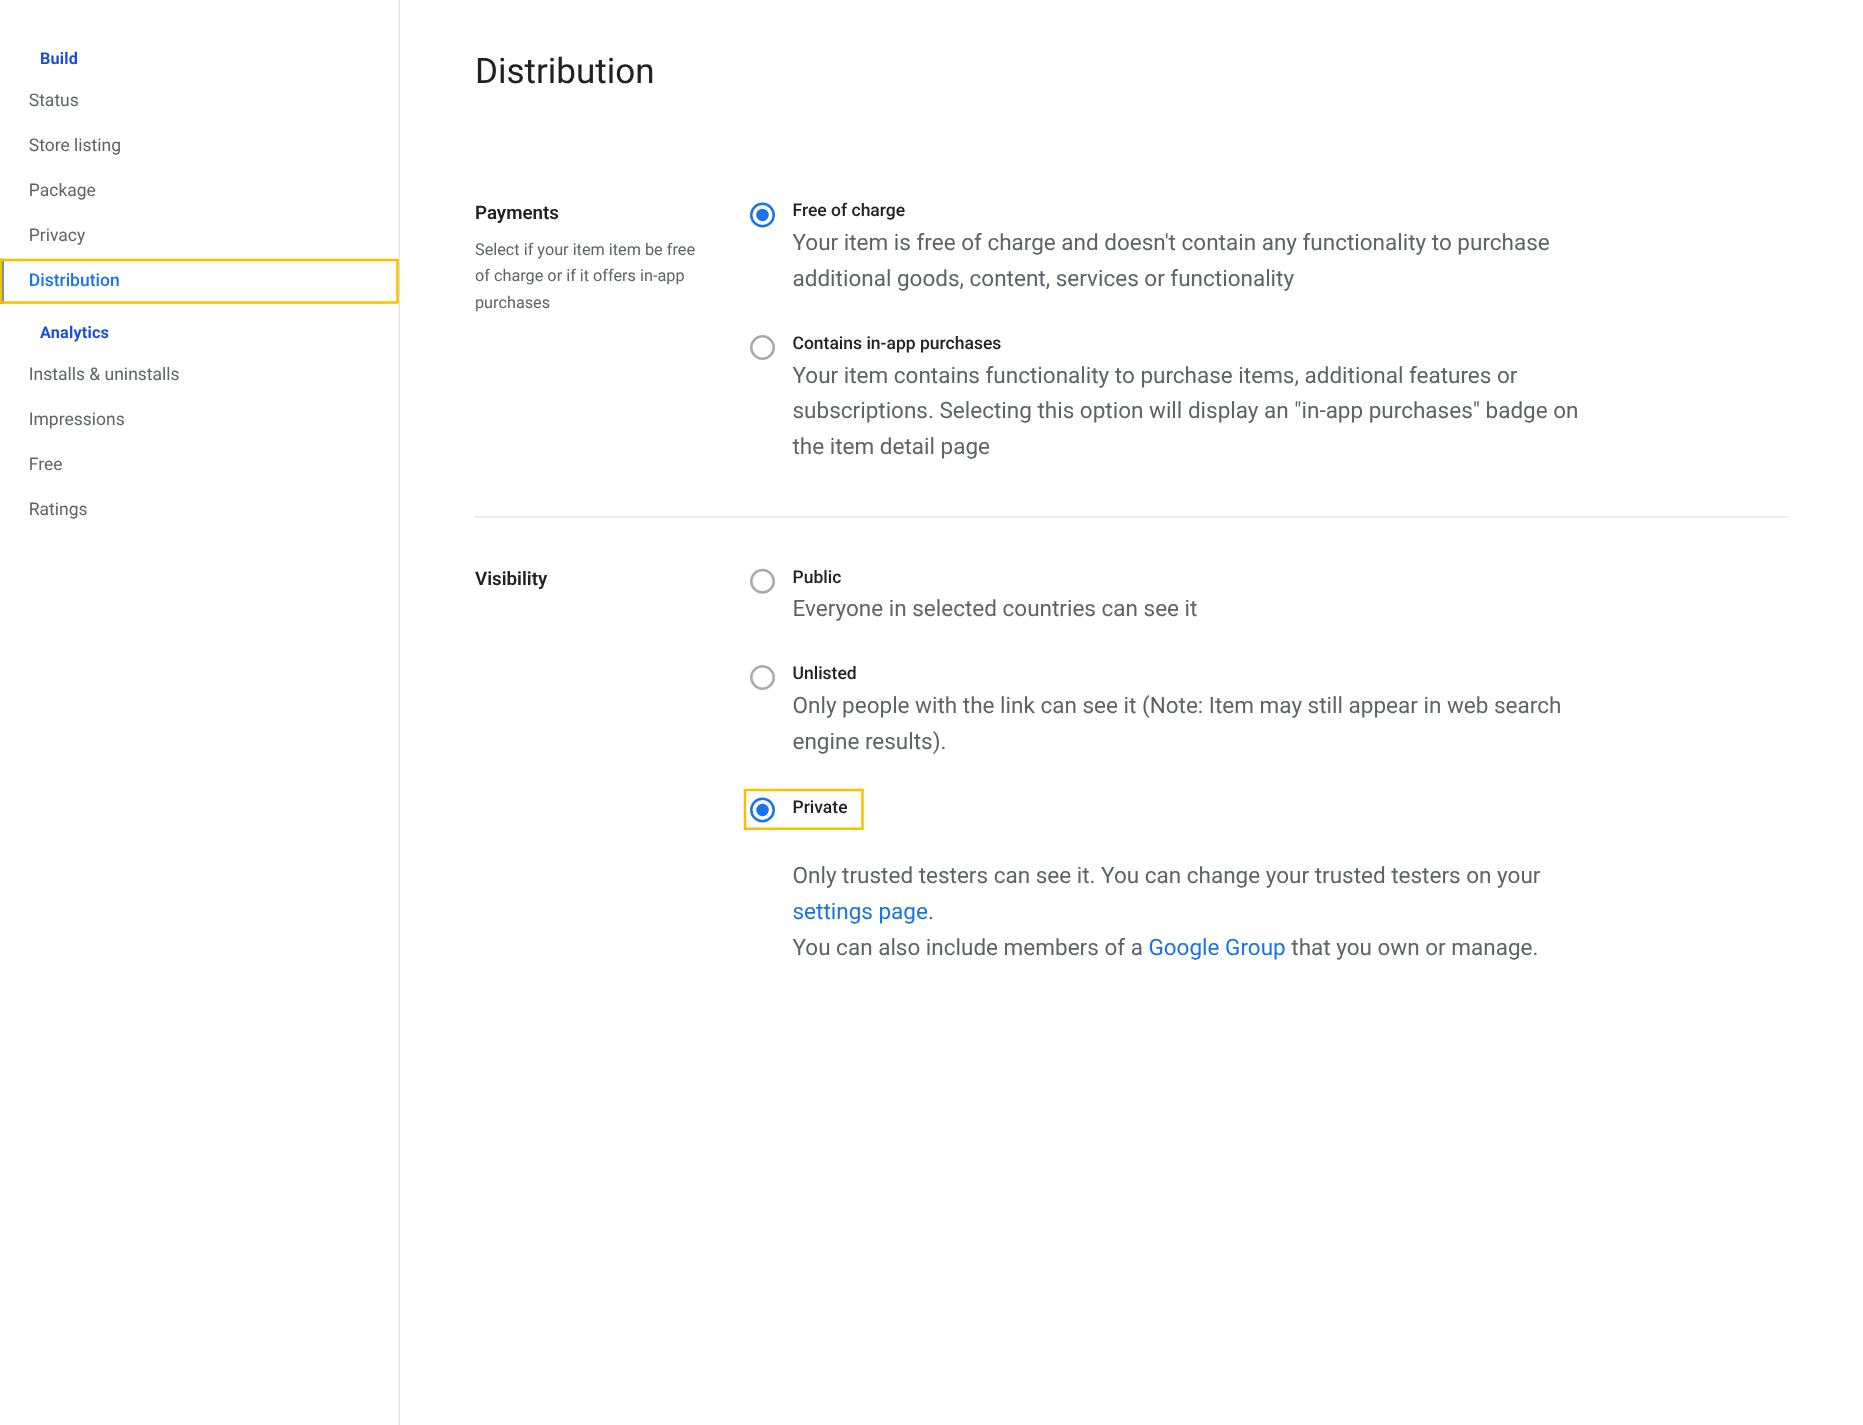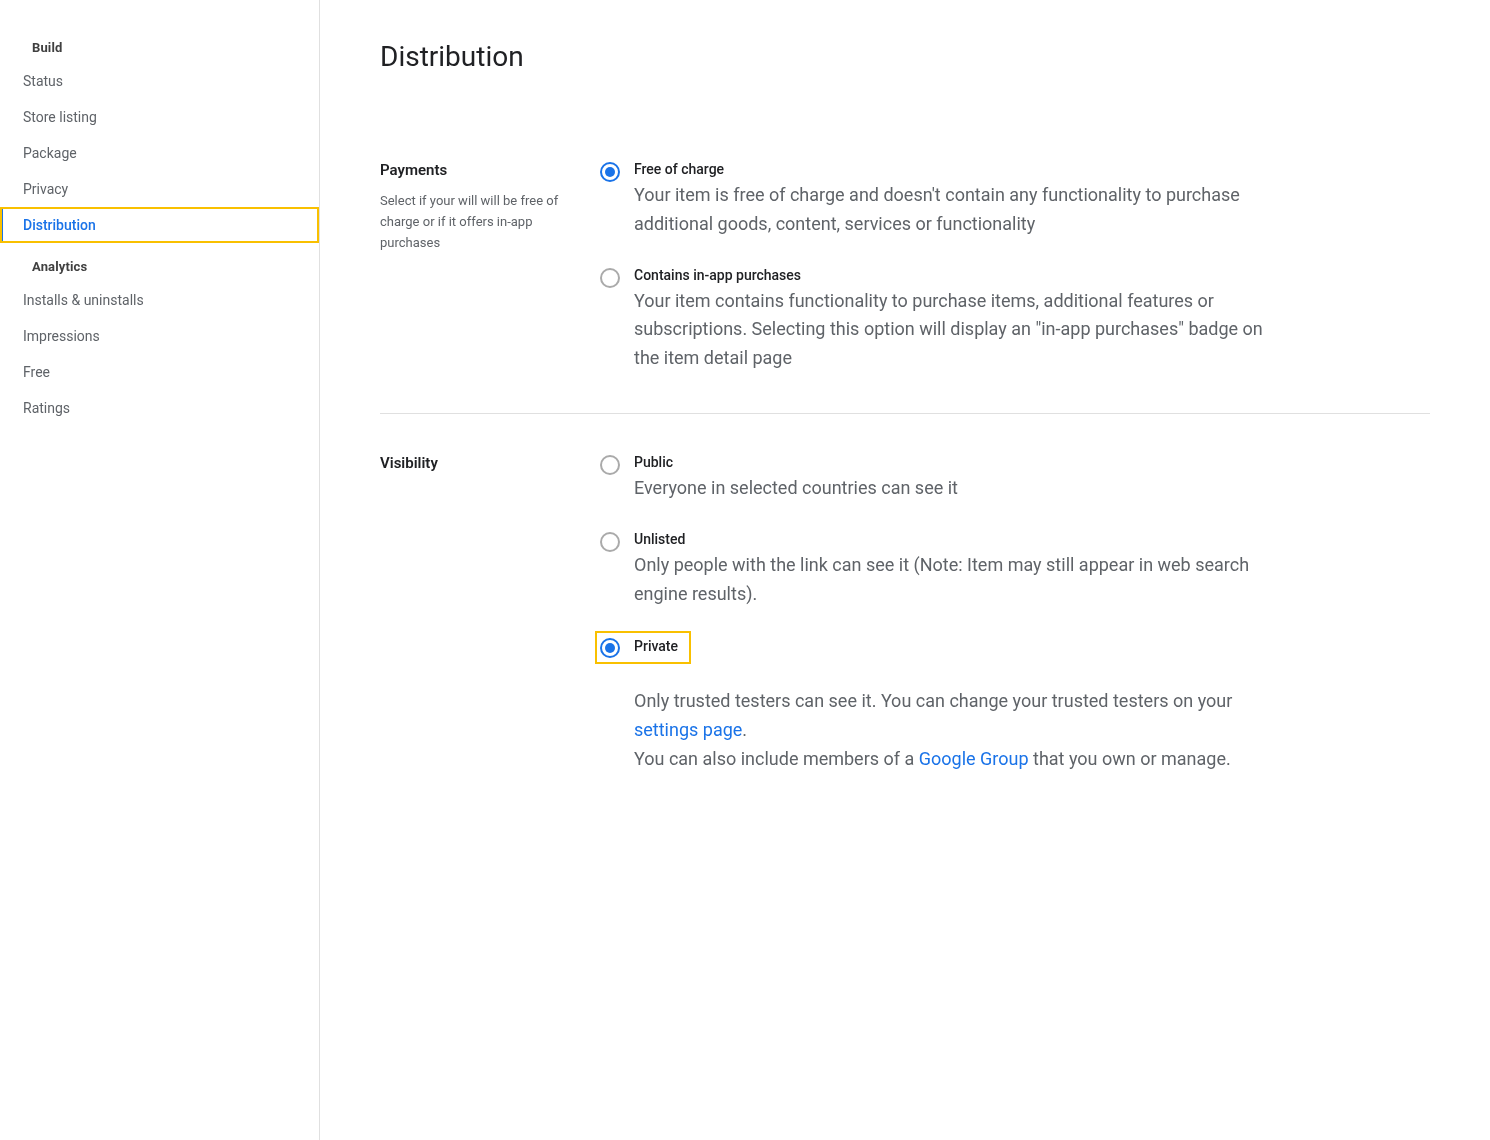--- a/index.html
+++ b/index.html
@@ -18,21 +18,21 @@
     .sidebar {
       width: 320px;
       min-width: 320px;
       padding: 24px 0;
       border-right: 1px solid #e0e0e0;
       background: #fff;
     }
     .sidebar-section-label {
       font-size: 13px;
       font-weight: 700;
-      color: #404040;
+      color: #1d4ed8;
       padding: 16px 32px 8px 32px;
       letter-spacing: 0.01em;
     }
     .sidebar-item {
       display: block;
       padding: 10px 20px;
       font-size: 14px;
       color: #5f6368;
       cursor: pointer;
       text-decoration: none;
@@ -162,21 +162,21 @@
   <a class="sidebar-item">Free</a>
   <a class="sidebar-item">Ratings</a>
 </nav>
 
 <main class="main">
   <h1 class="page-title">Distribution</h1>
 
   <section class="section">
     <div class="section-label-col">
       <div class="section-title">Payments</div>
-      <div class="section-desc">Select if your will will be free of charge or if it offers in-app purchases</div>
+      <div class="section-desc">Select if your item item be free of charge or if it offers in-app purchases</div>
     </div>
     <div class="section-options">
 
       <div class="radio-option">
         <div class="radio-btn selected"></div>
         <div class="radio-option-content">
           <div class="radio-option-title">Free of charge</div>
           <div class="radio-option-desc">Your item is free of charge and doesn't contain any functionality to purchase additional goods, content, services or functionality</div>
         </div>
       </div>

